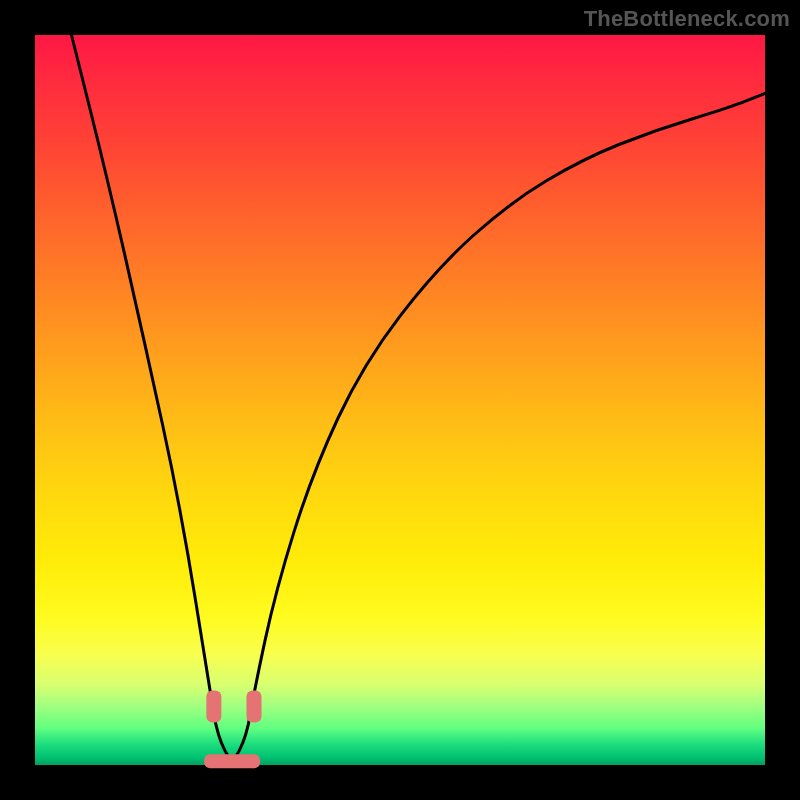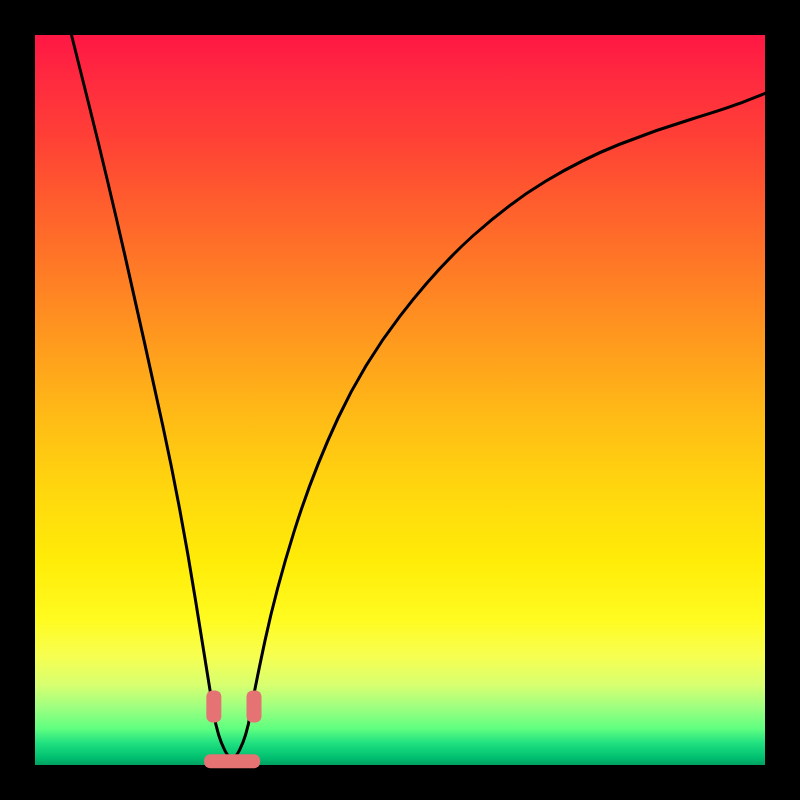--- a/index.html
+++ b/index.html
@@ -63,20 +63,21 @@
     top: 0;
     width: 730px;
     height: 730px;
     overflow: visible;
   }
 </style>
 </head>
 <body>
 
 <div class="frame">
+  <div class="watermark">TheBottleneck.com</div>
 
   <div class="plot-area">
     <svg class="curve" viewBox="0 0 730 730">
 
       <path id="curve-path" fill="none" stroke-width="3" stroke-linecap="round" stroke-linejoin="round" d="M 36.5 0 Q 36.5 0 54.75 73 Q 73 146 91.25 226.3 Q 109.5 306.6 127.75 390.55 Q 146 474.5 160.6 565.75 Q 175.2 657 178.85 678.9 Q 182.5 700.8 189.8 715.4 Q 197.10000000000002 730 204.4 715.4 Q 211.7 700.8 215.35 678.9 Q 219 657 229.95 605.9 Q 240.9 554.8 259.15 496.4 Q 277.4 438 302.95 383.25 Q 328.5 328.49999999999994 365 281.04999999999995 Q 401.50000000000006 233.59999999999997 438 200.74999999999997 Q 474.5 167.89999999999998 511 146 Q 547.5 124.10000000000002 584 109.5 Q 620.5 94.89999999999998 657 83.94999999999999 Q 693.5 73 711.75 65.69999999999999 T 730 58.39999999999998" stroke="#000000"></path>
 
       <rect id="marker-trough" rx="6" ry="6" height="14" width="56" x="169.10000000000002" y="719.35" fill="#e57373"></rect>
 
       <rect id="marker-left" rx="6" ry="6" height="32" width="15" x="171.35" y="655.6" fill="#e57373"></rect>
       <rect id="marker-right" rx="6" ry="6" height="32" width="15" x="211.5" y="655.6" fill="#e57373"></rect>

